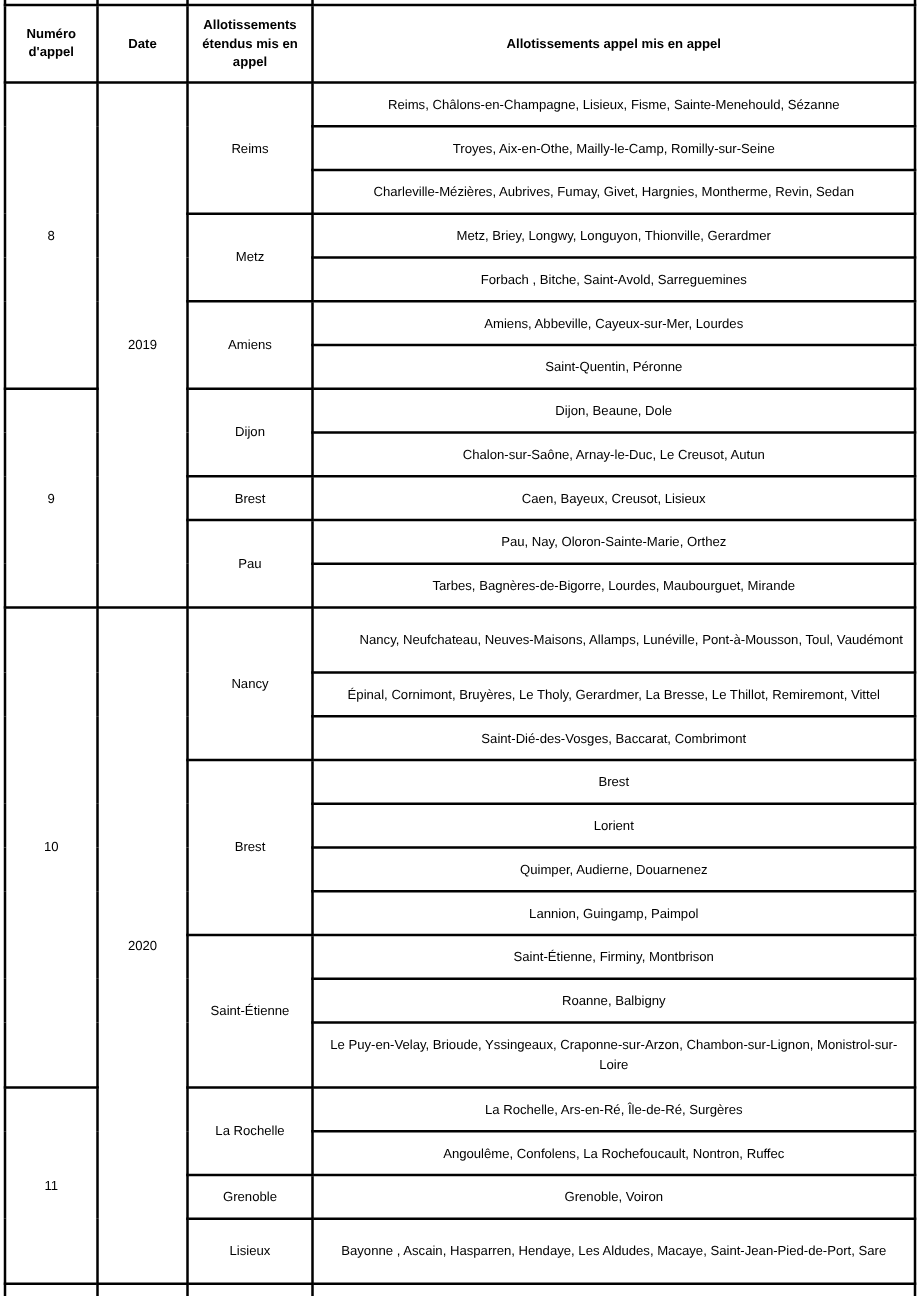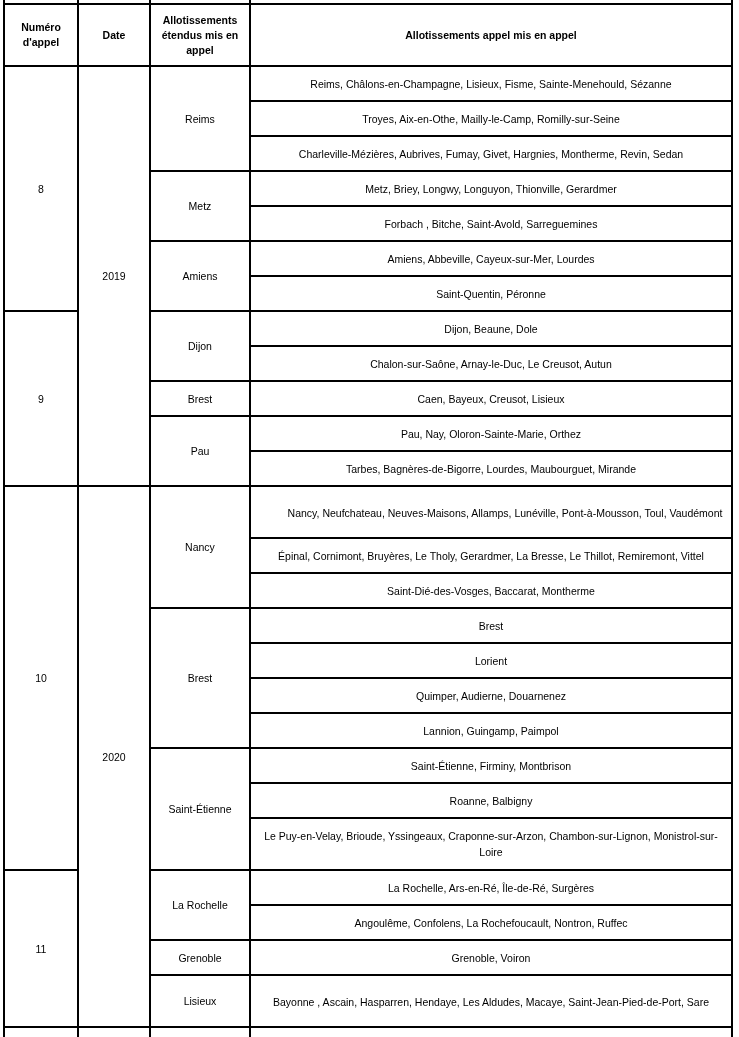--- a/index.html
+++ b/index.html
@@ -131,21 +131,21 @@
     <tr class="t">
       <td rowspan="10">10</td>
       <td rowspan="14">2020</td>
       <td rowspan="3">Nancy</td>
       <td><span class="wrapbox w440">Nancy, Neufchateau, Neuves-Maisons, Allamps, Lunéville, Pont-à-Mousson, Toul, Vaudémont</span></td>
     </tr>
     <tr class="s">
       <td>Épinal, Cornimont, Bruyères, Le Tholy, Gerardmer, La Bresse, Le Thillot, Remiremont, Vittel</td>
     </tr>
     <tr class="s">
-      <td>Saint-Dié-des-Vosges, Baccarat, Montherme</td>
+      <td>Saint-Dié-des-Vosges, Baccarat, Combrimont</td>
     </tr>
     <tr class="s">
       <td rowspan="4">Brest</td>
       <td>Brest</td>
     </tr>
     <tr class="s">
       <td>Lorient</td>
     </tr>
     <tr class="s">
       <td>Quimper, Audierne, Douarnenez</td>

